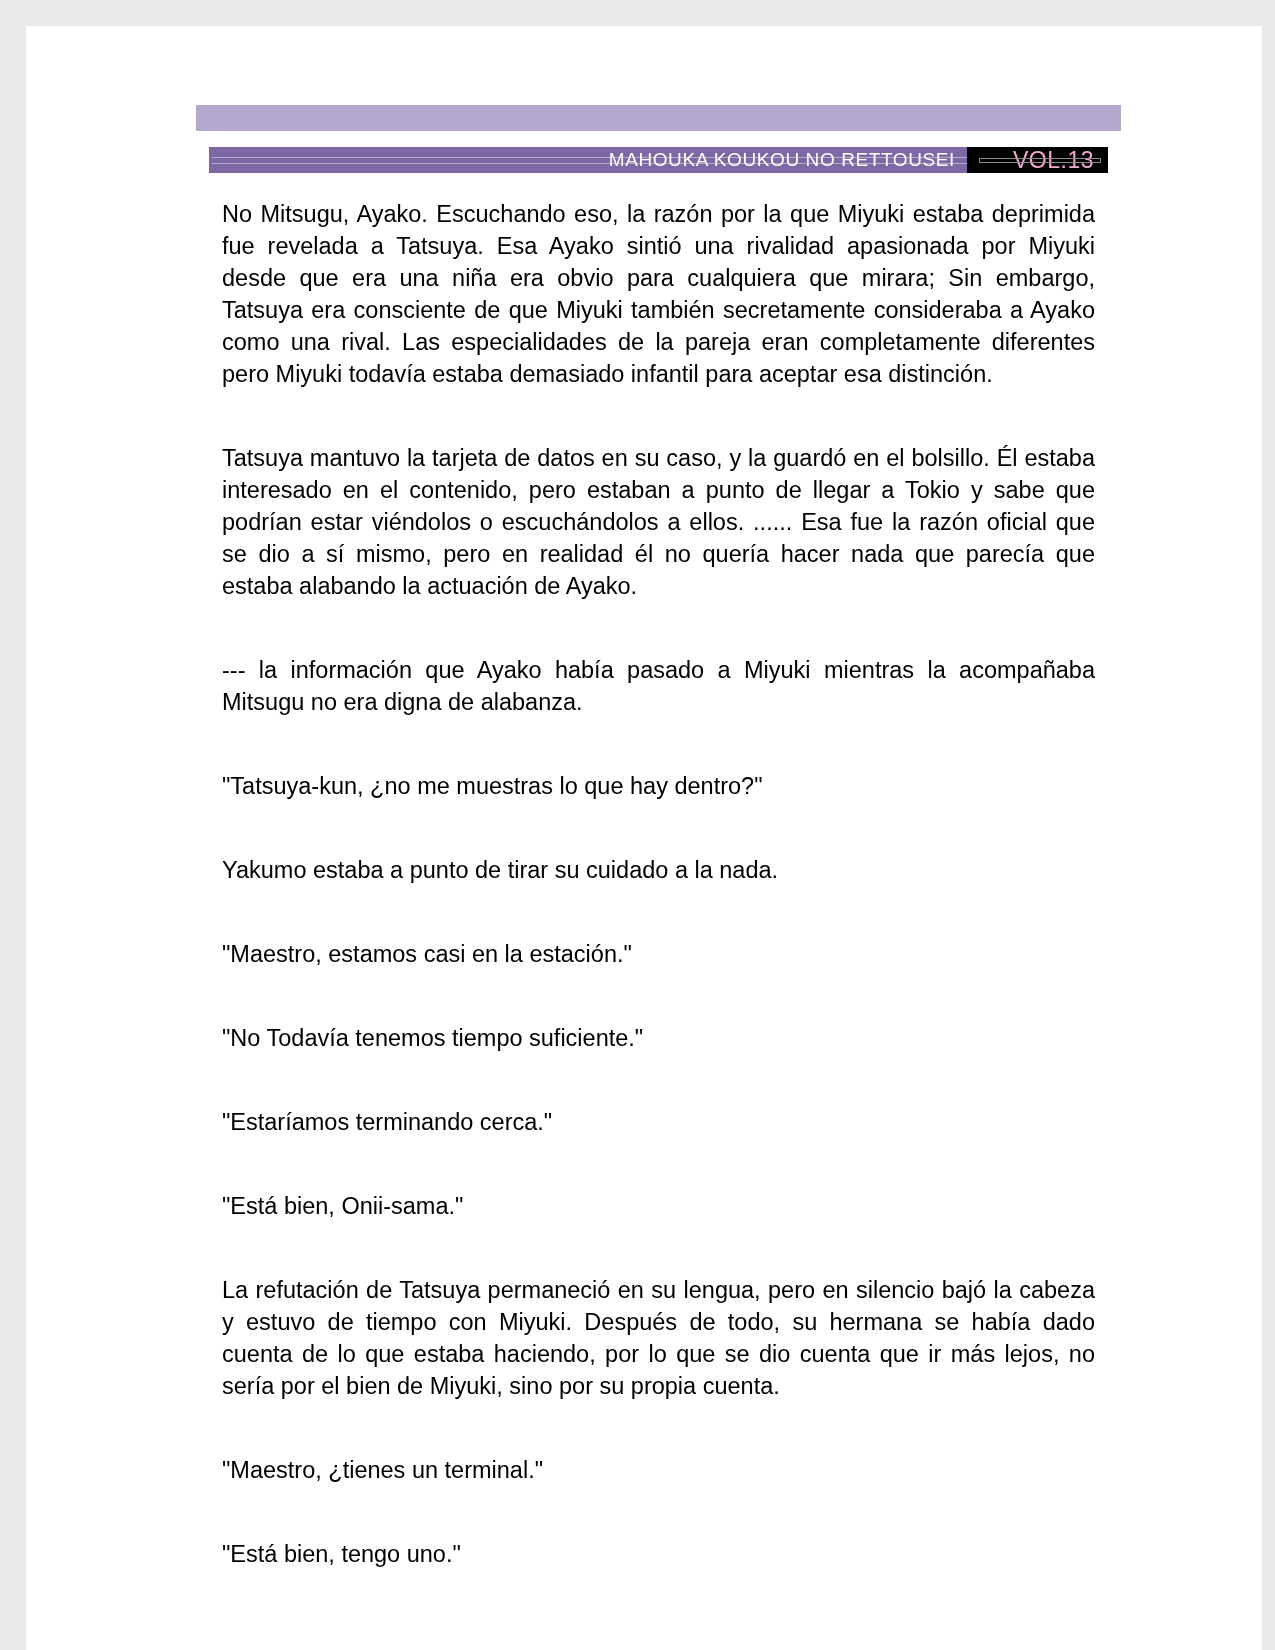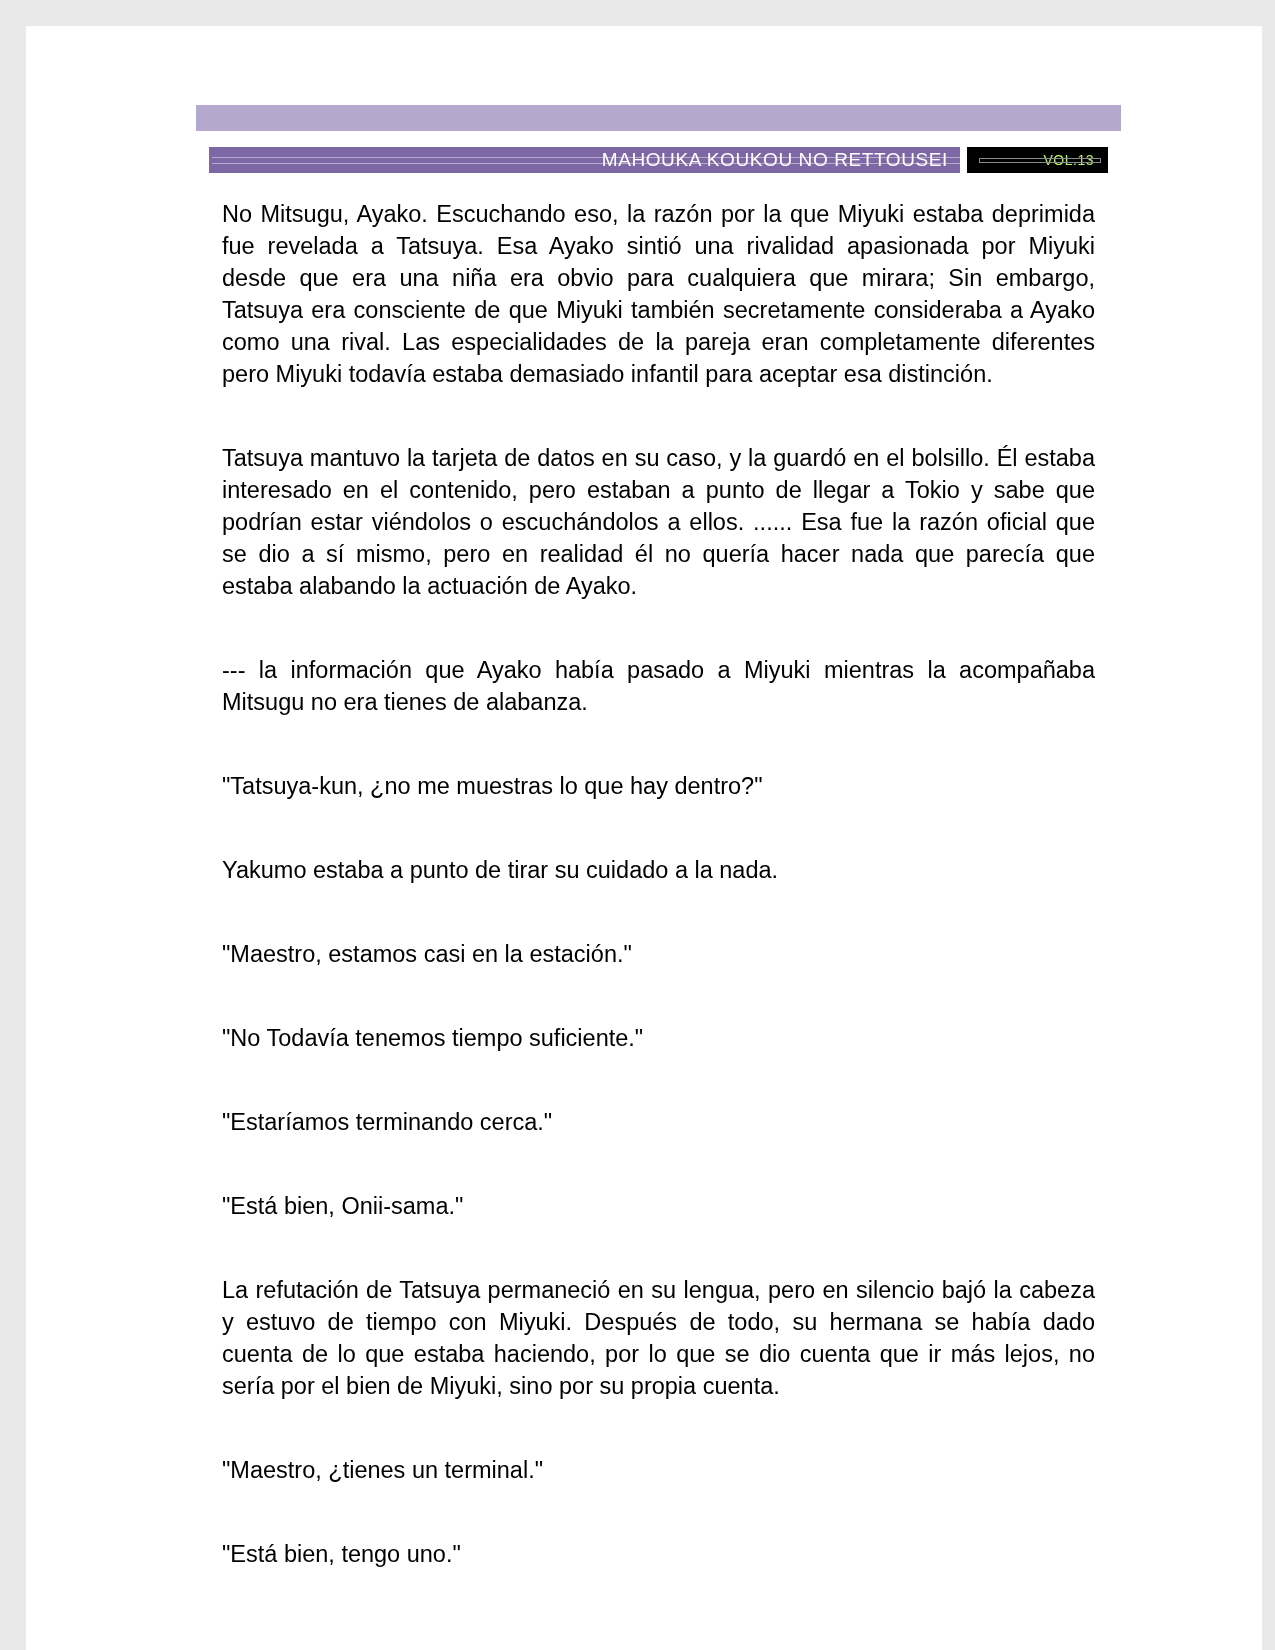--- a/index.html
+++ b/index.html
@@ -54,28 +54,27 @@
     height: 1px;
     background: rgba(255,255,255,0.45);
   }
   .title-cell::before { top: 10px; }
   .title-cell::after  { bottom: 9px; }
   .vol-cell {
     position: relative;
     width: 141px;
     flex: 0 0 141px;
     background: #000000;
-    color: #bef264;
+    color: #f9a8d4;
     display: flex;
     align-items: center;
     justify-content: flex-end;
     padding-right: 14px;
-    font-size: 14px;
+    font-size: 23px;
     letter-spacing: 0.5px;
-    margin-left: 7px;
   }
   .vol-cell::before {
     content: "";
     position: absolute;
     top: 11px;
     bottom: 10px;
     left: 12px;
     right: 7px;
     border: 1px solid #8a8a8a;
     pointer-events: none;
@@ -106,21 +105,21 @@
     <div class="header-topline"></div>
     <div class="header-bar">
       <div class="title-cell">MAHOUKA KOUKOU NO RETTOUSEI</div>
       <div class="vol-cell">VOL.13</div>
     </div>
   </div>
 
   <div class="content">
     <p>No Mitsugu, Ayako. Escuchando eso, la razón por la que Miyuki estaba deprimida fue revelada a Tatsuya. Esa Ayako sintió una rivalidad apasionada por Miyuki desde que era una niña era obvio para cualquiera que mirara; Sin embargo, Tatsuya era consciente de que Miyuki también secretamente consideraba a Ayako como una rival. Las especialidades de la pareja eran completamente diferentes pero Miyuki todavía estaba demasiado infantil para aceptar esa distinción.</p>
     <p>Tatsuya mantuvo la tarjeta de datos en su caso, y la guardó en el bolsillo. Él estaba interesado en el contenido, pero estaban a punto de llegar a Tokio y sabe que podrían estar viéndolos o escuchándolos a ellos. ...... Esa fue la razón oficial que se dio a sí mismo, pero en realidad él no quería hacer nada que parecía que estaba alabando la actuación de Ayako.</p>
-    <p>--- la información que Ayako había pasado a Miyuki mientras la acompañaba Mitsugu no era tienes de alabanza.</p>
+    <p>--- la información que Ayako había pasado a Miyuki mientras la acompañaba Mitsugu no era digna de alabanza.</p>
     <p>"Tatsuya-kun, ¿no me muestras lo que hay dentro?"</p>
     <p>Yakumo estaba a punto de tirar su cuidado a la nada.</p>
     <p>"Maestro, estamos casi en la estación."</p>
     <p>"No Todavía tenemos tiempo suficiente."</p>
     <p>"Estaríamos terminando cerca."</p>
     <p>"Está bien, Onii-sama."</p>
     <p>La refutación de Tatsuya permaneció en su lengua, pero en silencio bajó la cabeza y estuvo de tiempo con Miyuki. Después de todo, su hermana se había dado cuenta de lo que estaba haciendo, por lo que se dio cuenta que ir más lejos, no sería por el bien de Miyuki, sino por su propia cuenta.</p>
     <p>"Maestro, ¿tienes un terminal."</p>
     <p>"Está bien, tengo uno."</p>
   </div>

